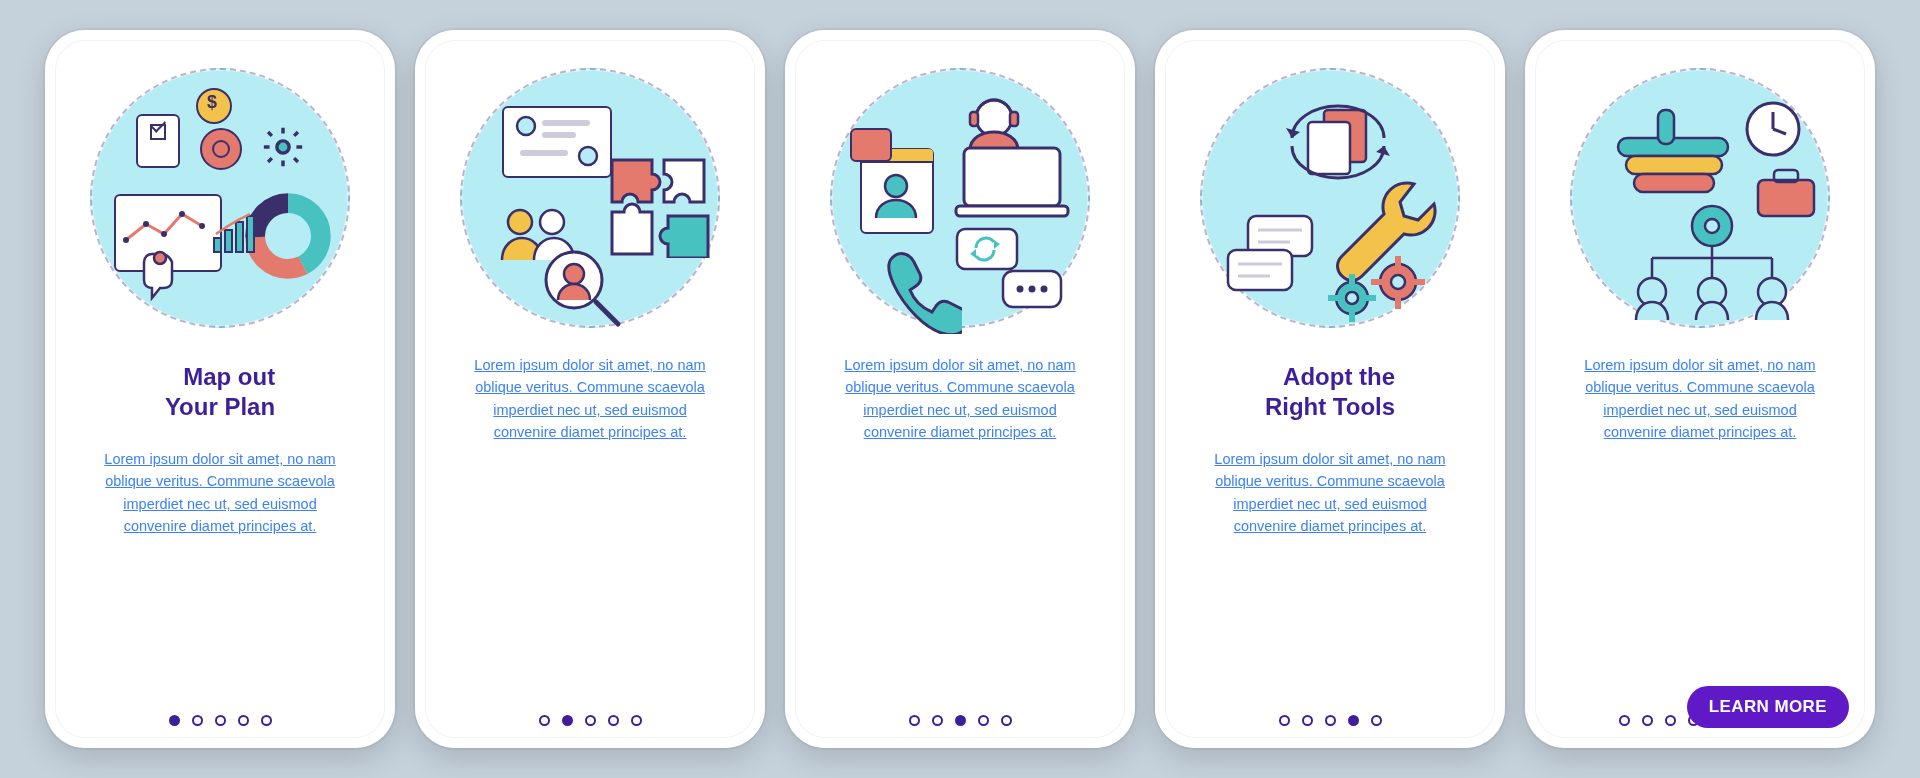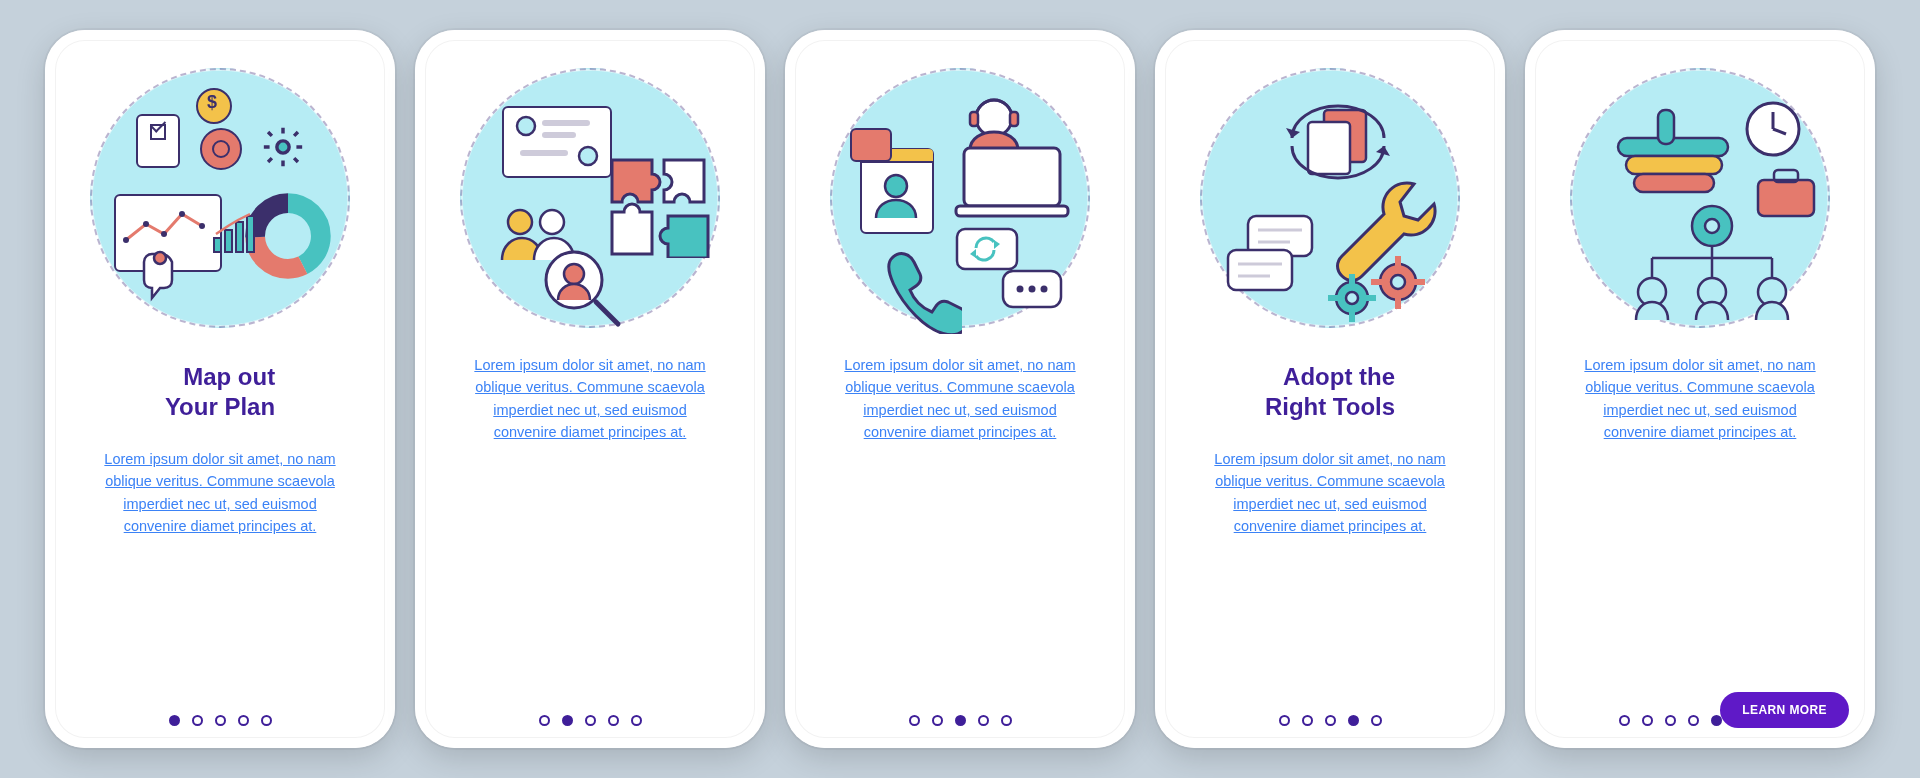--- a/index.html
+++ b/index.html
@@ -69,21 +69,21 @@
     background: transparent;
   }
   .dot.active { background: #3f1f99; }
   .cta {
     position: absolute;
     right: 26px;
     bottom: 20px;
     background: #5f19c7;
     color: #fff;
     font-weight: 800;
-    font-size: 12px;
+    font-size: 17px;
     letter-spacing: 0.4px;
     padding: 11px 22px;
     border: none;
     border-radius: 999px;
     cursor: pointer;
   }
   
   .ico-box{position:absolute;border:2.5px solid #3b2f6b;border-radius:6px;background:#fff;}
   .ico-fill-coral{background:#e47a6d;}
   .ico-fill-yellow{background:#f3c24a;}

